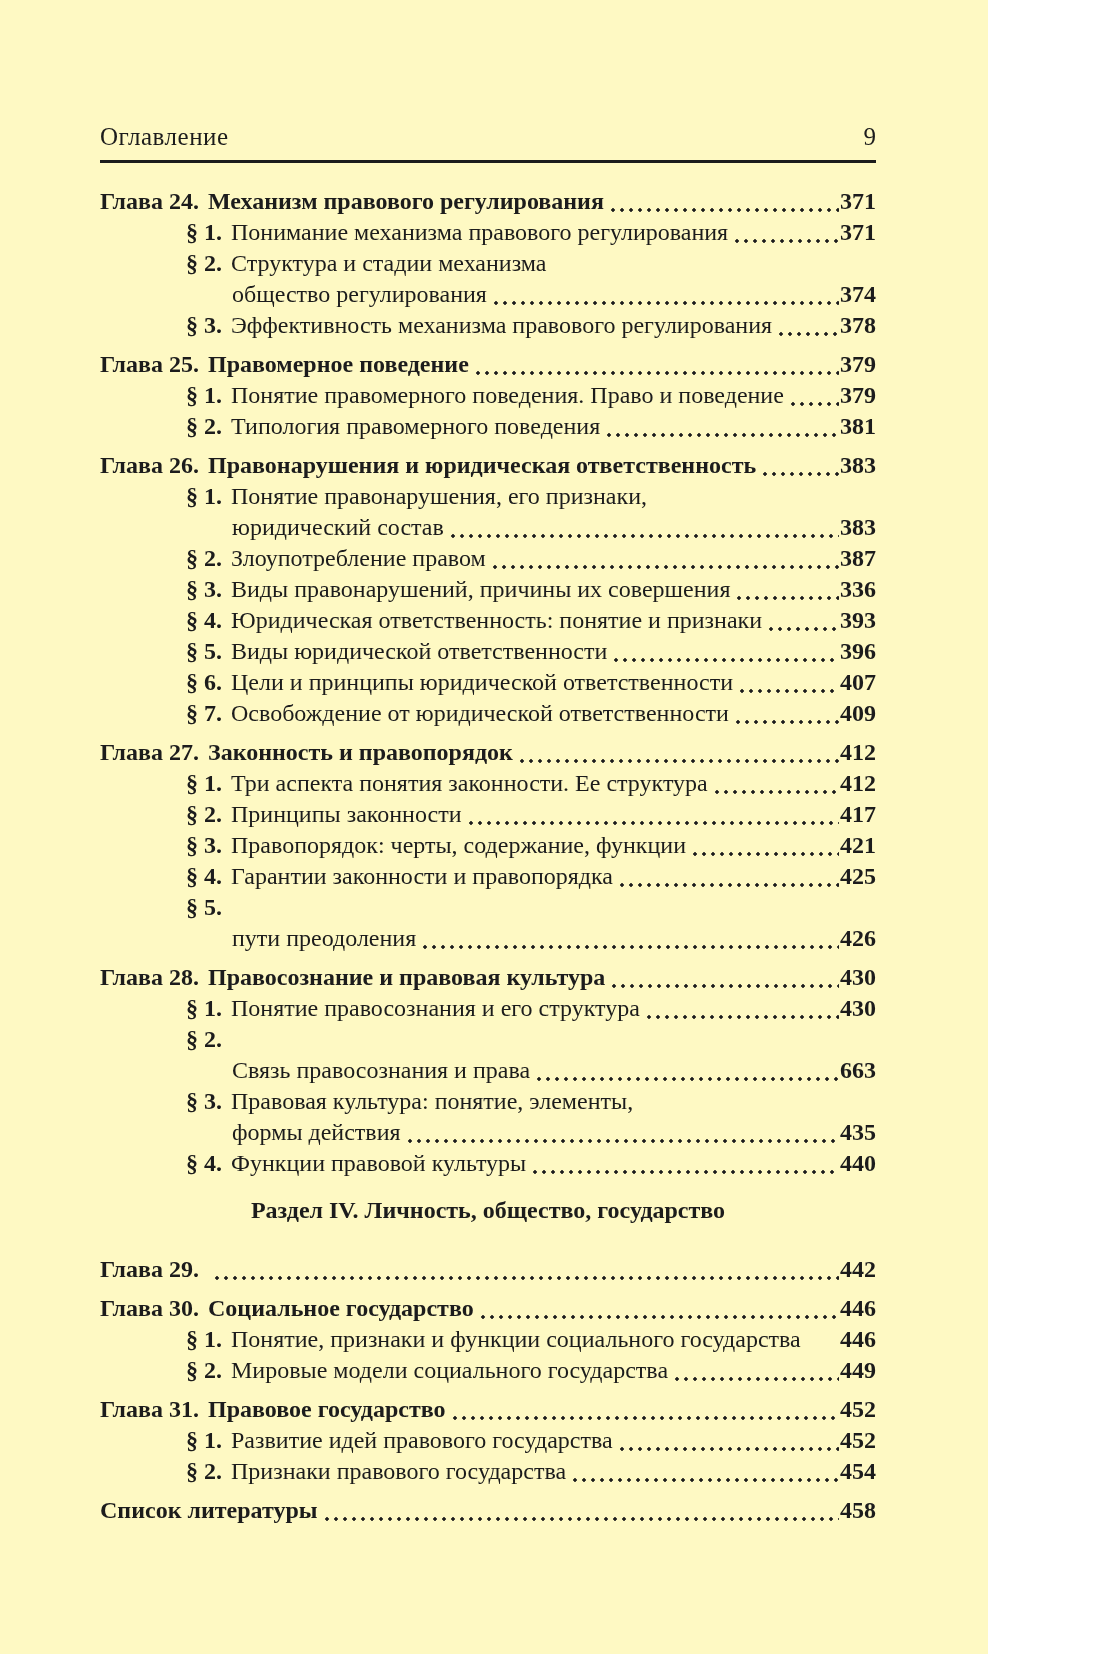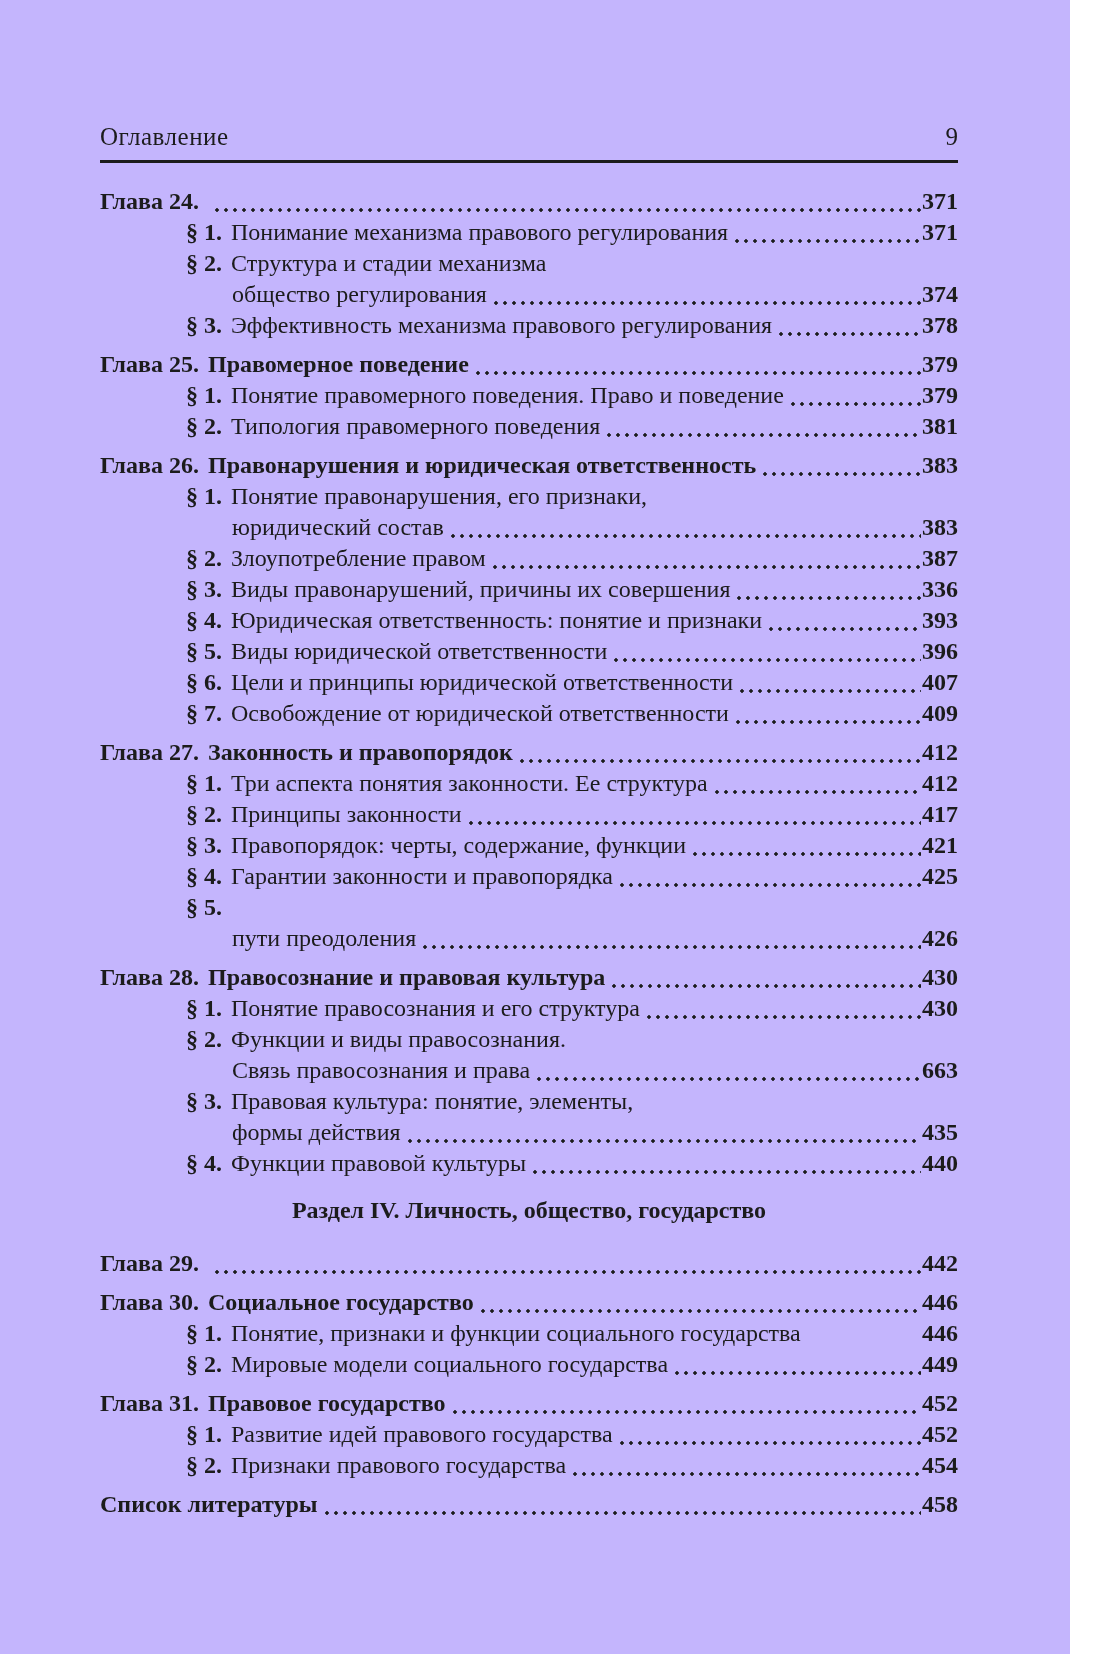--- a/index.html
+++ b/index.html
@@ -2,23 +2,23 @@
 <html lang="ru"><head>
 <meta charset="utf-8">
 <style>
   html, body {
     margin: 0;
     padding: 0;
     background: #ffffff;
   }
   .page {
     position: relative;
-    width: 1070px;
+    width: 988px;
     height: 1654px;
-    background: #c4b5fd;
+    background: #fef9c3;
     box-sizing: border-box;
     padding: 122px 112px 8px 100px;
     overflow: hidden;
     font-family: "Liberation Serif", "DejaVu Serif", serif;
     color: #1c1c1c;
   }
   .page-header {
     display: flex;
     justify-content: space-between;
     align-items: baseline;
@@ -67,35 +67,36 @@
   .leader.nodots { background: none; }
   .pagenum {
     flex: 0 0 auto;
     font-weight: bold;
   }
   .toc-heading {
     text-align: center;
     font-weight: bold;
     font-size: 24px;
     line-height: 31px;
-    margin: 16px 0 22px 0;
+    margin: 16px 0 28px 0;
   }
 </style>
 </head>
 <body>
 
 <div class="page">
   <header class="page-header">
     <span class="running-title">Оглавление</span>
     <span class="page-num">9</span>
   </header>
 
   <main class="toc" id="toc">
       <div class="toc-row chapter">
         <span class="label">Глава 24.</span>
+        <span class="text">Механизм правового регулирования</span>
         <span class="leader"></span>
         <span class="pagenum">371</span>
       </div>
       <div class="toc-row section">
         <span class="label">§ 1.</span>
         <span class="text">Понимание механизма правового регулирования</span>
         <span class="leader"></span>
         <span class="pagenum">371</span>
       </div>
       <div class="toc-row section">
@@ -227,21 +228,20 @@
         <span class="pagenum">430</span>
       </div>
       <div class="toc-row section">
         <span class="label">§ 1.</span>
         <span class="text">Понятие правосознания и его структура</span>
         <span class="leader"></span>
         <span class="pagenum">430</span>
       </div>
       <div class="toc-row section">
         <span class="label">§ 2.</span>
-        <span class="text">Функции и виды правосознания.</span>
       </div>
       <div class="toc-row cont">
         <span class="text">Связь правосознания и права</span>
         <span class="leader"></span>
         <span class="pagenum">663</span>
       </div>
       <div class="toc-row section">
         <span class="label">§ 3.</span>
         <span class="text">Правовая культура: понятие, элементы,</span>
       </div>

